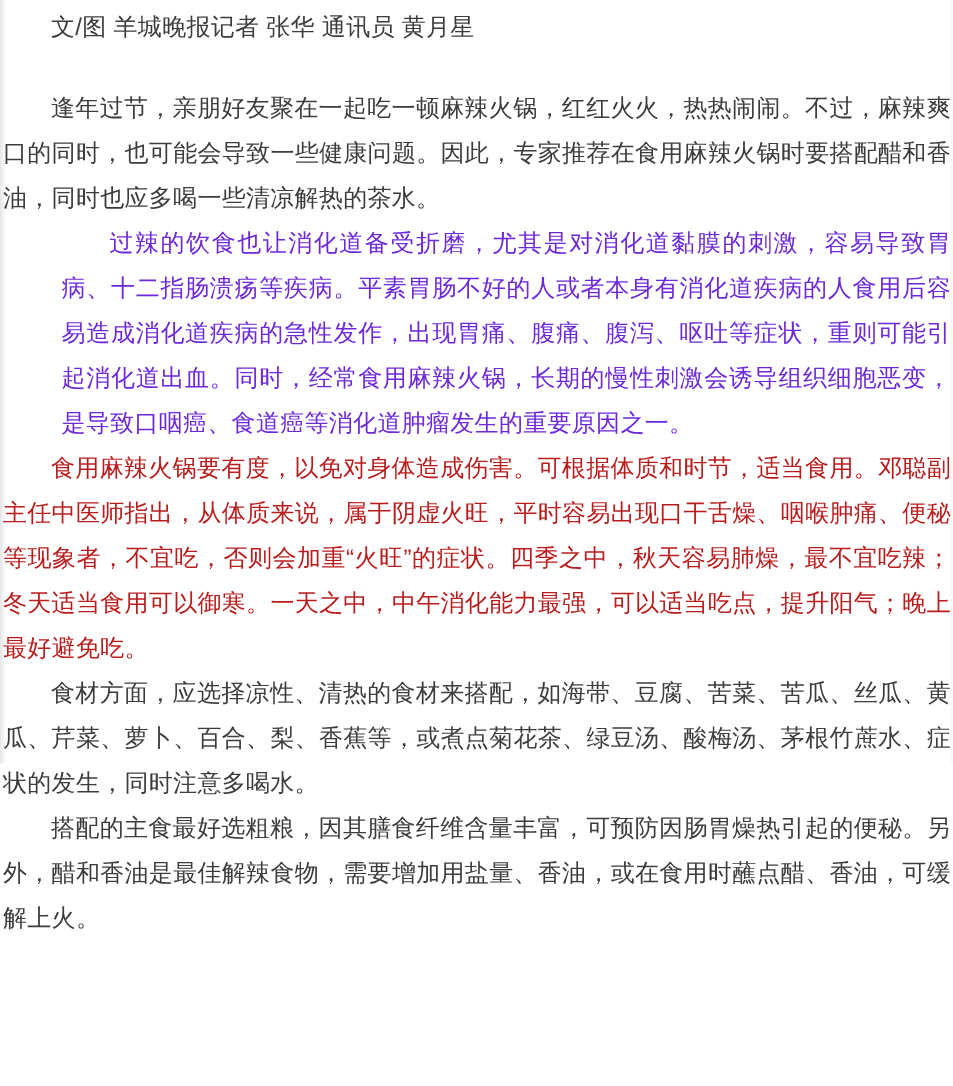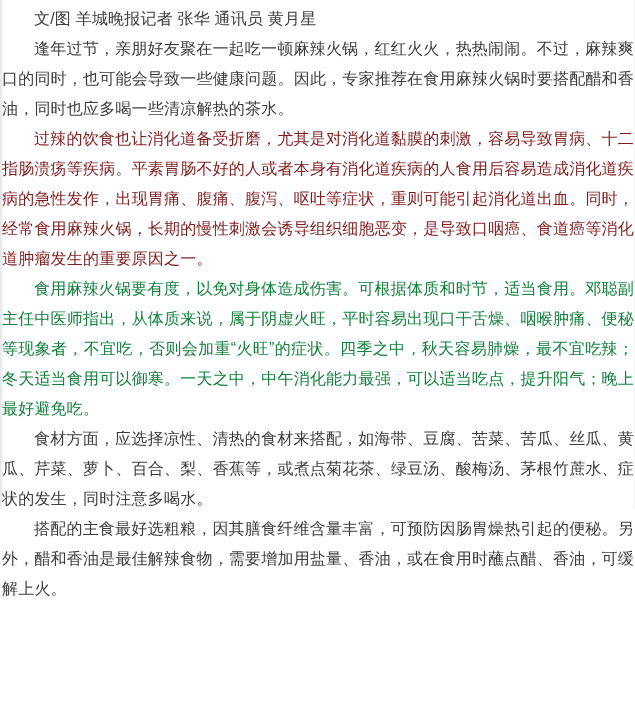--- a/index.html
+++ b/index.html
@@ -53,19 +53,19 @@
 </style>
 </head>
 <body style="background: rgb(255, 255, 255);">
 
 <div class="page">
   <div class="edge-shadow-left"></div>
   <div class="edge-shadow-right"></div>
 
   <div class="article">
     <p style="color: rgb(60, 60, 60);">文/图 羊城晚报记者 张华 通讯员 黄月星</p>
-    <p style="color: rgb(60, 60, 60);">逢年过节，亲朋好友聚在一起吃一顿麻辣火锅，红红火火，热热闹闹。不过，麻辣爽口的同时，也可能会导致一些健康问题。因此，专家推荐在食用麻辣火锅时要搭配醋和香油，同时也应多喝一些清凉解热的茶水。</p>
-    <p style="color: #7f1d1d;">过辣的饮食也让消化道备受折磨，尤其是对消化道黏膜的刺激，容易导致胃病、十二指肠溃疡等疾病。平素胃肠不好的人或者本身有消化道疾病的人食用后容易造成消化道疾病的急性发作，出现胃痛、腹痛、腹泻、呕吐等症状，重则可能引起消化道出血。同时，经常食用麻辣火锅，长期的慢性刺激会诱导组织细胞恶变，是导致口咽癌、食道癌等消化道肿瘤发生的重要原因之一。</p>
-    <p style="color: #15803d;">食用麻辣火锅要有度，以免对身体造成伤害。可根据体质和时节，适当食用。邓聪副主任中医师指出，从体质来说，属于阴虚火旺，平时容易出现口干舌燥、咽喉肿痛、便秘等现象者，不宜吃，否则会加重“火旺”的症状。四季之中，秋天容易肺燥，最不宜吃辣；冬天适当食用可以御寒。一天之中，中午消化能力最强，可以适当吃点，提升阳气；晚上最好避免吃。</p>
+    <p style="color: rgb(60, 60, 60); margin-top: 24px;">逢年过节，亲朋好友聚在一起吃一顿麻辣火锅，红红火火，热热闹闹。不过，麻辣爽口的同时，也可能会导致一些健康问题。因此，专家推荐在食用麻辣火锅时要搭配醋和香油，同时也应多喝一些清凉解热的茶水。</p>
+    <p style="color: #6d28d9; margin-left: 39px;">过辣的饮食也让消化道备受折磨，尤其是对消化道黏膜的刺激，容易导致胃病、十二指肠溃疡等疾病。平素胃肠不好的人或者本身有消化道疾病的人食用后容易造成消化道疾病的急性发作，出现胃痛、腹痛、腹泻、呕吐等症状，重则可能引起消化道出血。同时，经常食用麻辣火锅，长期的慢性刺激会诱导组织细胞恶变，是导致口咽癌、食道癌等消化道肿瘤发生的重要原因之一。</p>
+    <p style="color: #b91c1c;">食用麻辣火锅要有度，以免对身体造成伤害。可根据体质和时节，适当食用。邓聪副主任中医师指出，从体质来说，属于阴虚火旺，平时容易出现口干舌燥、咽喉肿痛、便秘等现象者，不宜吃，否则会加重“火旺”的症状。四季之中，秋天容易肺燥，最不宜吃辣；冬天适当食用可以御寒。一天之中，中午消化能力最强，可以适当吃点，提升阳气；晚上最好避免吃。</p>
     <p style="color: rgb(60, 60, 60);">食材方面，应选择凉性、清热的食材来搭配，如海带、豆腐、苦菜、苦瓜、丝瓜、黄瓜、芹菜、萝卜、百合、梨、香蕉等，或煮点菊花茶、绿豆汤、酸梅汤、茅根竹蔗水、症状的发生，同时注意多喝水。</p>
     <p style="color: rgb(60, 60, 60);">搭配的主食最好选粗粮，因其膳食纤维含量丰富，可预防因肠胃燥热引起的便秘。另外，醋和香油是最佳解辣食物，需要增加用盐量、香油，或在食用时蘸点醋、香油，可缓解上火。</p>
   </div>
 </div>
 
 </body></html>

